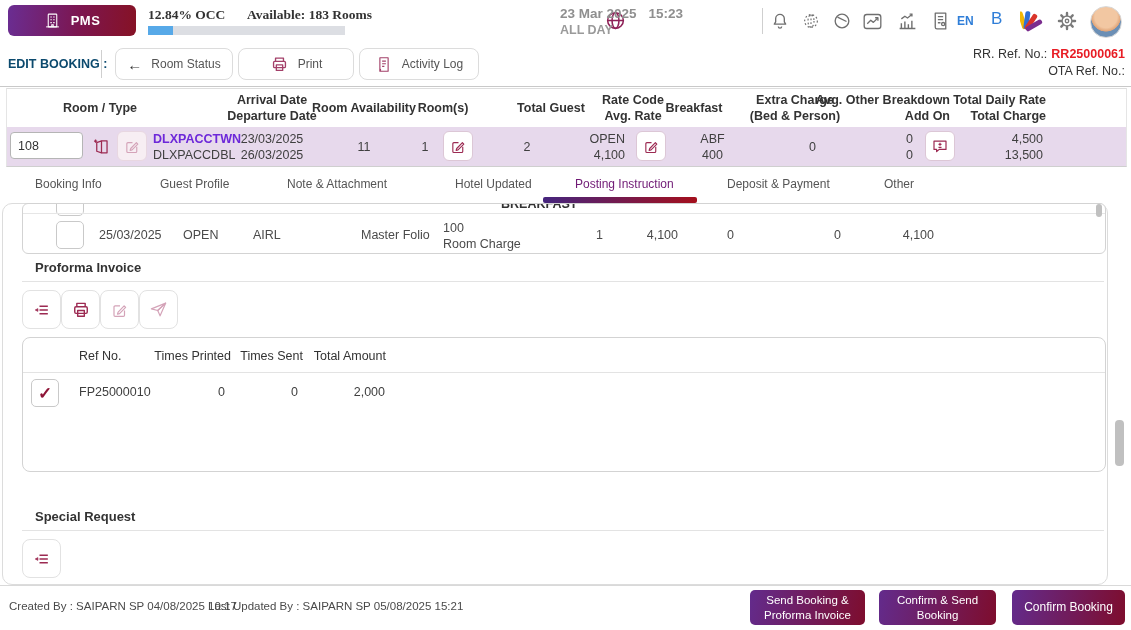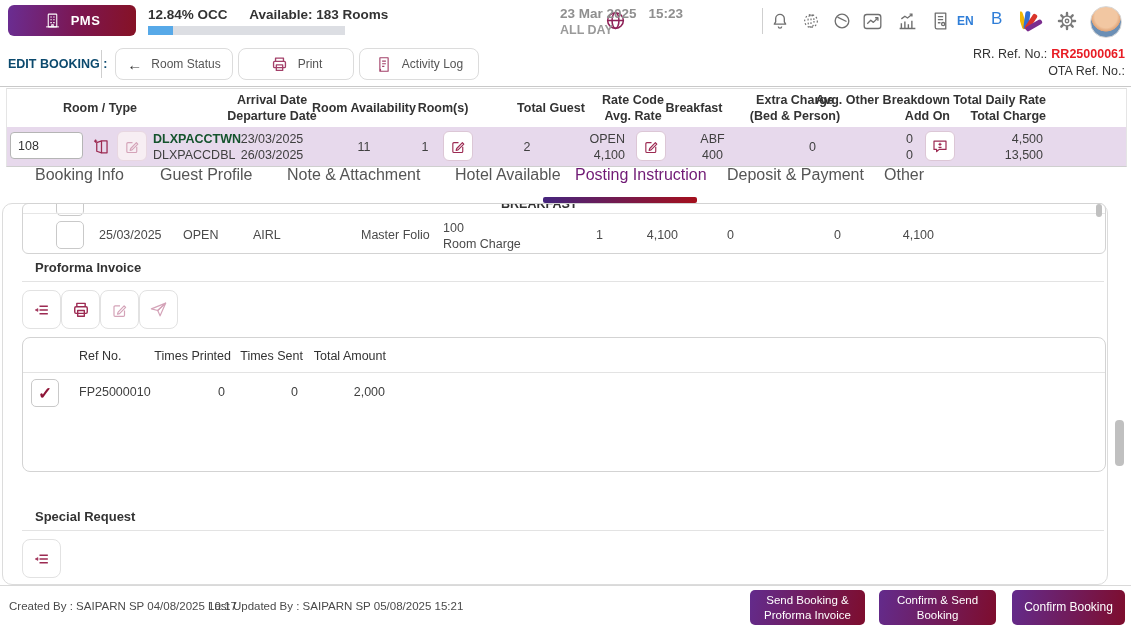--- a/index.html
+++ b/index.html
@@ -11,21 +11,21 @@
   .ctr{text-align:center;}
   .rgt{text-align:right;}
   .lh{line-height:16px;}
 
   
   .logo{left:8px;top:5px;width:128px;height:31px;border-radius:6px;
         background:linear-gradient(95deg,#6a2d92 0%,#7c1650 55%,#861225 100%);
         display:flex;align-items:center;justify-content:center;gap:10px;color:#fff;cursor:pointer;}
   .logo span{font-weight:bold;font-size:13px;letter-spacing:.5px;}
   .occ-line{left:148px;top:7px;font-size:13.5px;color:#333;}
-  .occ-line b{margin-right:18px;}
+  .occ-line b{margin-right:18px;font-family:Liberation Serif, serif;}
   .occ-track{left:148px;top:26px;width:197px;height:9px;background:#dcdee3;}
   .occ-fill{height:9px;background:#57a9e8;}
   .globe{left:604px;top:9px;color:#8e2157;}
   .dtblock{left:560px;top:6px;width:196px;text-align:left;color:#8f8f8f;font-weight:bold;}
   .dtblock .l1{font-size:13.5px;}
   .dtblock .l1 .tm{margin-left:12px;}
   .dtblock .l2{font-size:12.5px;margin-top:2px;color:#9a9a9a;}
   .vdiv{width:1px;background:#cfcfcf;}
   .tico{color:#6f6f6f;cursor:pointer;}
   .lang{left:957px;top:14px;font-size:12px;font-weight:bold;color:#2f7ed8;cursor:pointer;}
@@ -50,21 +50,21 @@
   .hcell{position:absolute;top:88px;height:39px;font-weight:bold;color:#333;}
   .rcell{position:absolute;top:127px;height:39px;color:#3f3f3f;}
   .room-input{left:10px;top:132px;width:64px;height:25px;border:1px solid #b5b5b5;border-radius:4px;
               padding:0 0 0 7px;font:12.5px "Liberation Sans",sans-serif;color:#333;}
   .sqbtn{position:absolute;top:131px;width:28px;height:28px;border-radius:6px;background:#fff;
          border:1px solid #dcc7d6;display:flex;align-items:center;justify-content:center;cursor:pointer;color:#9c2a52;}
   .sqbtn.flat{background:transparent;border-color:transparent;}
   .sqbtn.dis{background:#f7eef3;border-color:#e8d7e1;color:#d4a3b8;cursor:default;}
 
   
-  .tab{position:absolute;top:166px;font-size:16px;color:#555;cursor:pointer;white-space:nowrap;}
+  .tab{position:absolute;top:177px;font-size:12px;color:#555;cursor:pointer;white-space:nowrap;}
   .tab.active{color:#701a75;}
   .tab-underline{left:543px;top:197px;width:154px;height:6px;border-radius:2px;
                  background:linear-gradient(90deg,#45257e,#a40f1c);z-index:5;}
 
   
   .panel{left:2px;top:203px;width:1104px;height:380px;border:1px solid #dcdcdc;border-radius:10px;background:#fff;}
   .scrollcard{left:22px;top:203px;width:1082px;height:49px;border:1px solid #d3d3d3;border-radius:6px;
               background:#fff;overflow:hidden;}
   .rowsep{position:absolute;left:0;top:9px;width:100%;height:1px;background:#e6e6e6;}
   .chk{position:absolute;width:26px;height:26px;border:1px solid #c9c9c9;border-radius:5px;background:#fff;
@@ -364,21 +364,21 @@
     </div>
   <div class="sqbtn dis" style="left:117px">
       <span>
         <svg width="17" height="17">
           <use href="#i-editsq"></use>
         </svg>
       </span>
     </div>
 
   <div class="rcell col lh" style="left:153px;width:100px">
-      <span class="bold" style="color:#14532d">DLXPACCTWN</span>
+      <span class="bold" style="color:#6d28d9">DLXPACCTWN</span>
       <span>DLXPACCDBL</span>
     </div>
   <div class="rcell col ctr lh" style="left:212px;width:120px">
       <span>23/03/2025</span>
       <span>26/03/2025</span>
     </div>
   <div class="rcell col ctr lh" style="left:304px;width:120px">
       <span>11</span>
     </div>
   <div class="rcell col ctr lh" style="left:403px;width:44px">
@@ -424,21 +424,21 @@
       </span>
     </div>
   <div class="rcell col rgt lh" style="left:943px;width:100px">
       <span>4,500</span>
       <span>13,500</span>
     </div>
 
   <div class="tab" style="left:35px">Booking Info</div>
   <div class="tab" style="left:160px">Guest Profile</div>
   <div class="tab" style="left:287px">Note &amp; Attachment</div>
-  <div class="tab" style="left:455px">Hotel Available</div>
+  <div class="tab" style="left:455px">Hotel Updated</div>
   <div class="tab active" style="left:575px">Posting Instruction</div>
   <div class="tab" style="left:727px">Deposit &amp; Payment</div>
   <div class="tab" style="left:884px">Other</div>
   <div class="abs tab-underline"></div>
 
   <div class="abs panel"></div>
 
   <div class="abs scrollcard">
     <div class="chk" style="left:33px;top:-16px"></div>
     <div class="abs bold" style="left:478px;top:-7px;color:#333">BREAKFAST</div>

